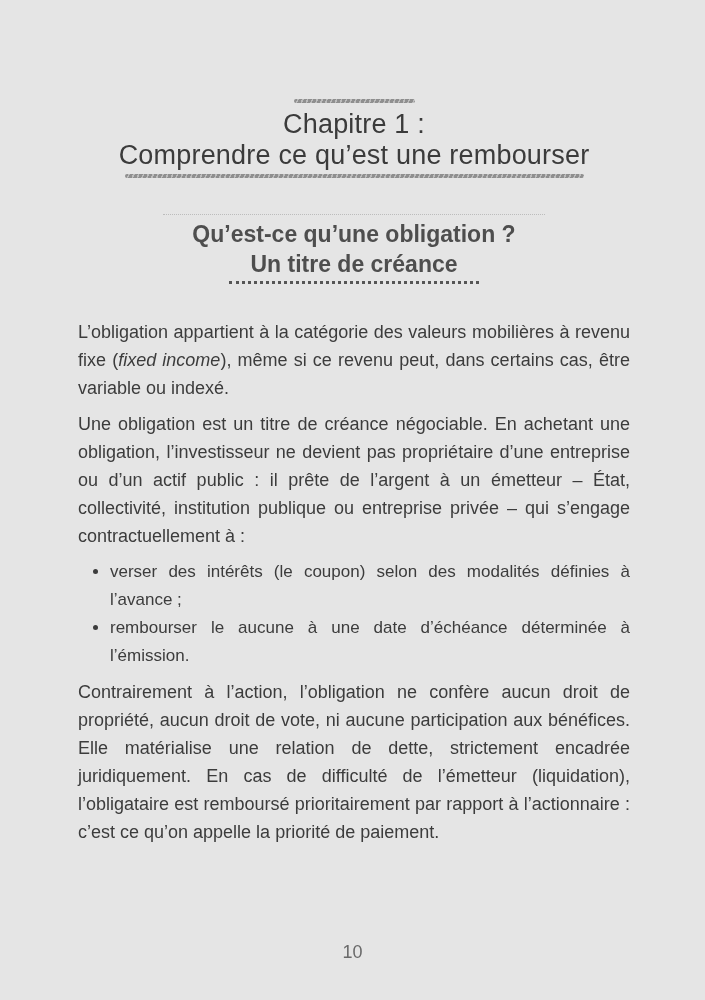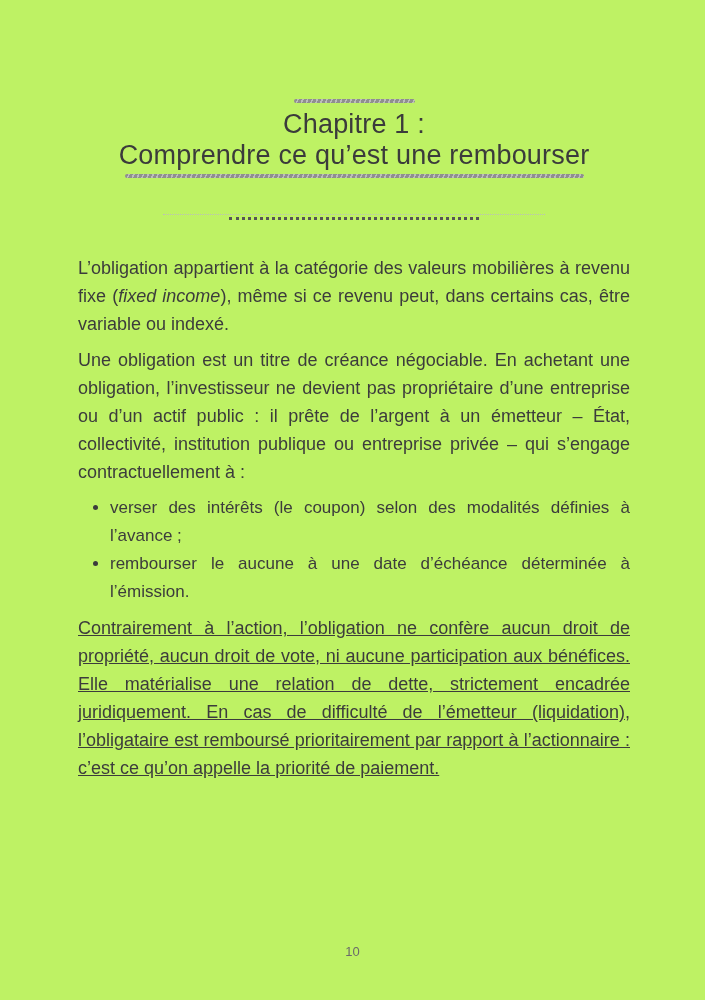--- a/index.html
+++ b/index.html
@@ -11,21 +11,21 @@
     width: 705px;
     height: 1000px;
     overflow: hidden;
     font-family: "Liberation Sans", sans-serif;
     -webkit-font-smoothing: antialiased;
   }
   .page {
     position: relative;
     width: 705px;
     height: 1000px;
-    background: #bef264;
+    background: #e5e5e5;
   }
   .content {
     position: absolute;
     left: 78px;
     top: 0;
     width: 552px;
   }
 
   
   .ornament {
@@ -84,21 +84,21 @@
     margin-top: 34px;
     color: #3c3c3c;
   }
   main.body-text p {
     margin: 0 0 8px 0;
     font-size: 18px;
     line-height: 28px;
     text-align: justify;
     color: #3c3c3c;
   }
-  main.body-text p:last-child { margin-bottom: 16px; text-decoration: underline; }
+  main.body-text p:last-child { margin-bottom: 16px; }
   main.body-text em { font-style: italic; }
   ul.bullet-list {
     margin: 0 0 8px 0;
     padding: 0 0 0 32px;
     list-style: disc outside;
   }
   ul.bullet-list li {
     font-size: 17px;
     line-height: 28px;
     text-align: justify;
@@ -107,21 +107,21 @@
 
   
   .page-footer {
     position: absolute;
     top: 941px;
     left: 0;
     width: 705px;
     text-align: center;
   }
   .page-number {
-    font-size: 13px;
+    font-size: 18px;
     line-height: 22px;
     color: #6a6a6a;
   }
 </style>
 </head>
 <body>
 
 <div class="page">
   <div class="content">
 
@@ -129,20 +129,24 @@
       <div class="ornament ornament-short"></div>
       <h1 class="chapter-title">
         <span>Chapitre 1&nbsp;:</span>
         <span>Comprendre ce qu’est une rembourser</span>
       </h1>
       <div class="ornament ornament-long"></div>
     </header>
 
     <section>
       <div class="rule-fine"></div>
+      <h2 class="section-title">
+        <span>Qu’est-ce qu’une obligation&nbsp;?</span>
+        <span>Un titre de créance</span>
+      </h2>
       <div class="rule-dots"></div>
     </section>
 
     <main class="body-text">
       <p><span>L’obligation appartient à la catégorie des valeurs mobilières à revenu fixe (</span><em>fixed income</em><span>), même si ce revenu peut, dans certains cas, être variable ou indexé.</span></p>
 
       <p>Une obligation est un titre de créance négociable. En achetant une obligation, l’investisseur ne devient pas propriétaire d’une entreprise ou d’un actif public&nbsp;: il prête de l’argent à un émetteur – État, collectivité, institution publique ou entreprise privée – qui s’engage contractuellement à&nbsp;:</p>
 
       <ul class="bullet-list">
         <li>verser des intérêts (le coupon) selon des modalités définies à l’avance&nbsp;;</li>

